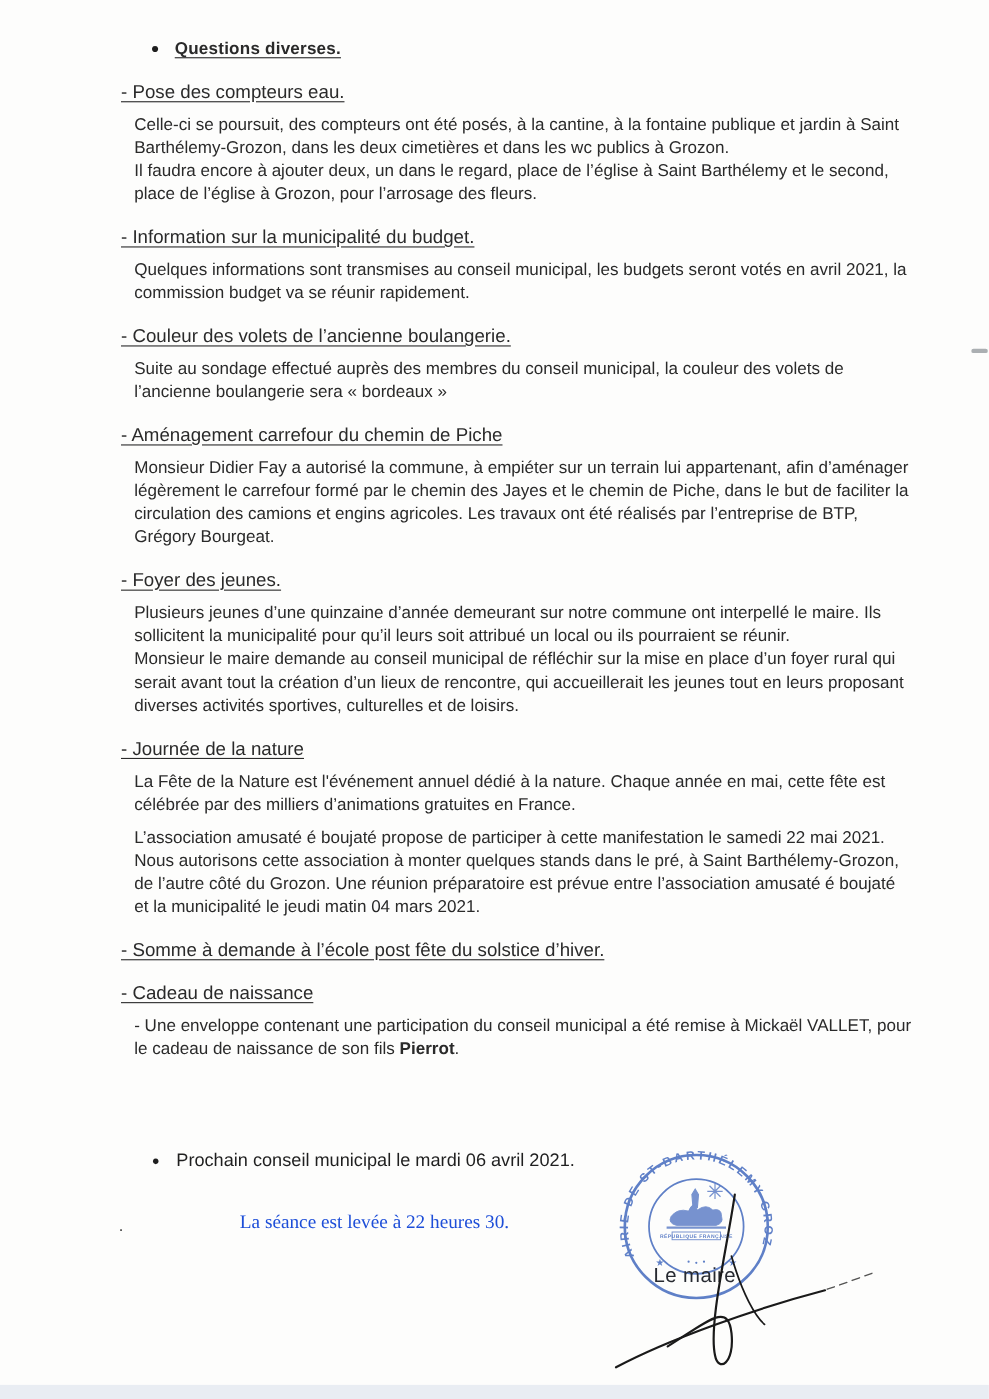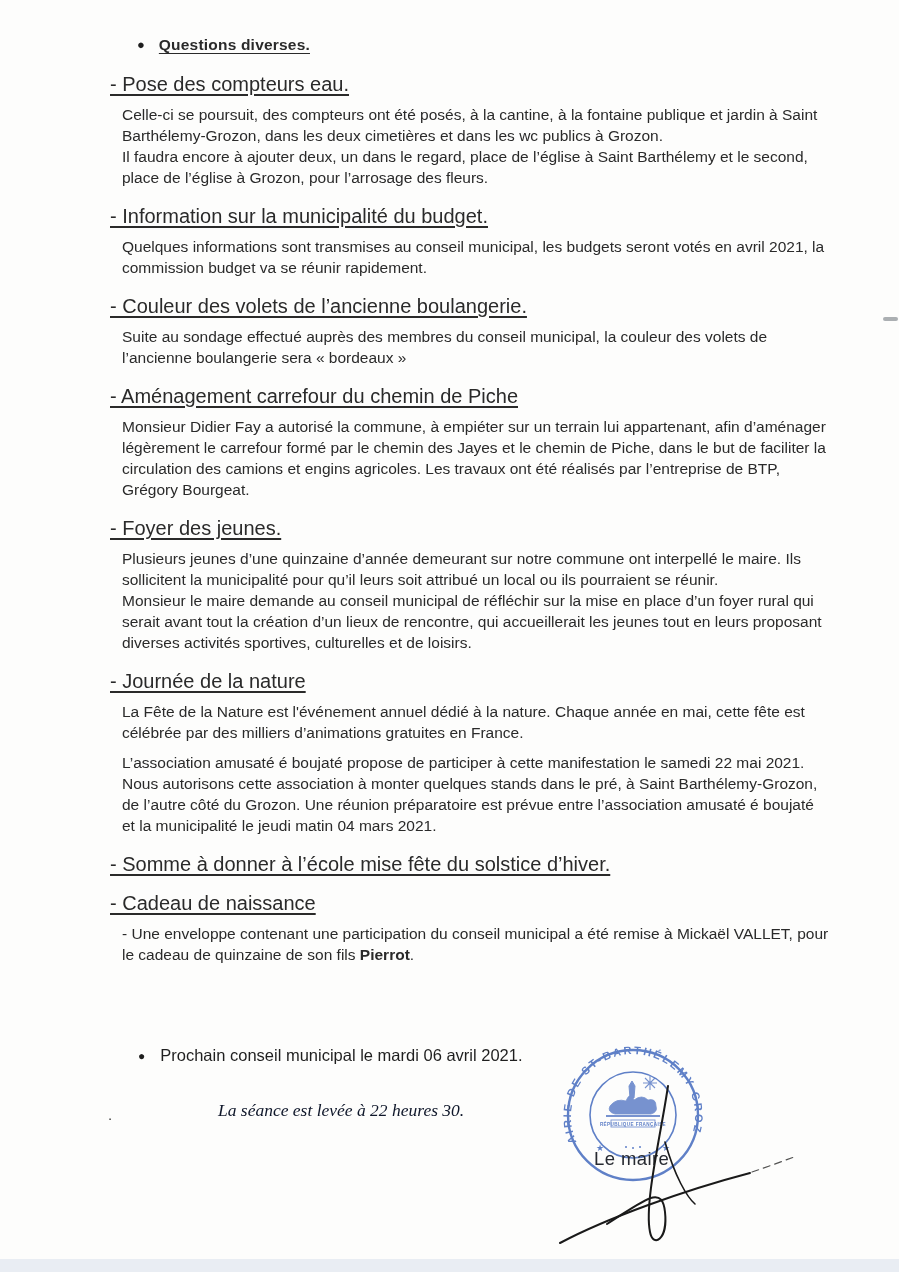--- a/index.html
+++ b/index.html
@@ -36,21 +36,21 @@
     color:#1e1e1e;
   }
   .qd-title{
     font-weight:bold;
     text-decoration:underline;
     text-underline-offset:3px;
     letter-spacing:.2px;
   }
   .sec-head{
     margin:18px 0 0 0;
-    font-size:20px;
+    font-size:17px;
     font-weight:normal;
     text-decoration:underline;
     text-underline-offset:3px;
   }
   .para{
     margin:9px 0 0 12px;
     white-space:pre-line;
   }
   .para b{font-weight:bold;}
   
@@ -64,22 +64,21 @@
     font-size:16.5px;
     color:#1f1f1f;
     display:flex;align-items:baseline;gap:15px;
   }
   .next-meeting .bullet-dot{font-size:12px;}
   .closing-line{
     position:absolute;
     left:218px;top:1100px;
     font-family:"Liberation Serif", serif;
     font-size:17.5px;
-    color:#0f172a;
-    font-style:italic;
+    color:#1d4ed8;
   }
   .stray-mark{
     position:absolute;
     left:108px;top:1106px;
     font-size:15px;color:#3a3a3a;
   }
   .stamp{
     position:absolute;
     left:562px;top:1044px;
     width:142px;height:142px;
@@ -154,24 +153,24 @@
     <p class="para">Monsieur Didier Fay  a autorisé la commune, à empiéter sur un terrain lui appartenant, afin d’aménager légèrement  le carrefour formé par le chemin des Jayes et le chemin de Piche, dans le but de faciliter la circulation des camions et engins agricoles. Les travaux ont été réalisés par l’entreprise de BTP,  Grégory Bourgeat.</p>
 
     <h3 class="sec-head">- Foyer des jeunes.</h3>
     <p class="para">Plusieurs jeunes d’une quinzaine d’année demeurant sur notre commune ont interpellé le maire. Ils sollicitent la municipalité pour qu’il leurs soit attribué un local ou ils pourraient se réunir.
 Monsieur le maire demande au conseil municipal de réfléchir sur la mise en place d’un foyer rural qui serait avant tout la création d’un lieux de rencontre, qui accueillerait les jeunes tout en leurs proposant diverses activités sportives, culturelles et de loisirs.</p>
 
     <h3 class="sec-head">- Journée de la nature</h3>
     <p class="para">La Fête de la Nature est l'événement annuel dédié à la nature. Chaque année en mai, cette fête est célébrée par des milliers d’animations gratuites en France.</p>
     <p class="para">L’association amusaté é boujaté propose de participer à cette manifestation le samedi 22 mai 2021. Nous autorisons cette association à  monter quelques stands dans le pré, à Saint Barthélemy-Grozon,  de l’autre côté du Grozon. Une réunion préparatoire est prévue entre l’association amusaté é boujaté et la municipalité le jeudi matin 04 mars 2021.</p>
 
-    <h3 class="sec-head">- Somme à donner à l’école mise fête du solstice d’hiver.</h3>
+    <h3 class="sec-head">- Somme à demande à l’école post fête du solstice d’hiver.</h3>
 
     <h3 class="sec-head">- Cadeau de naissance</h3>
-    <p class="para"><span>- Une enveloppe  contenant une participation du conseil municipal a été remise à Mickaël VALLET, pour le cadeau de quinzaine de son fils </span><b>Pierrot</b><span>.</span></p>
+    <p class="para"><span>- Une enveloppe  contenant une participation du conseil municipal a été remise à Mickaël VALLET, pour le cadeau de naissance de son fils </span><b>Pierrot</b><span>.</span></p>
 
   </div>
 
   <div class="footer">
 
     <div class="next-meeting">
       <span class="bullet-dot">●</span>
       <span>Prochain conseil municipal le mardi 06 avril 2021.</span>
     </div>
 

